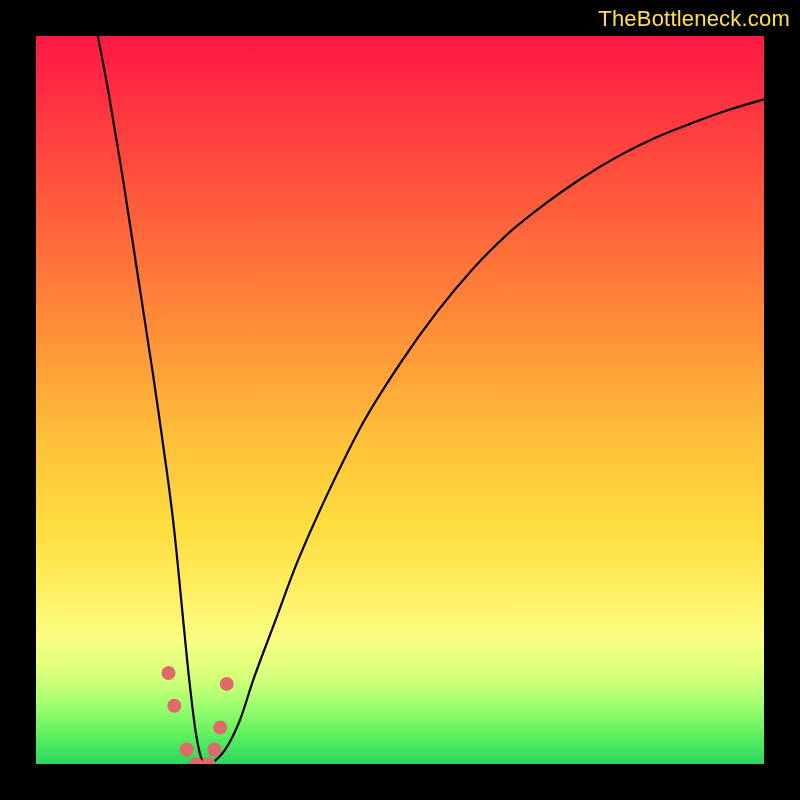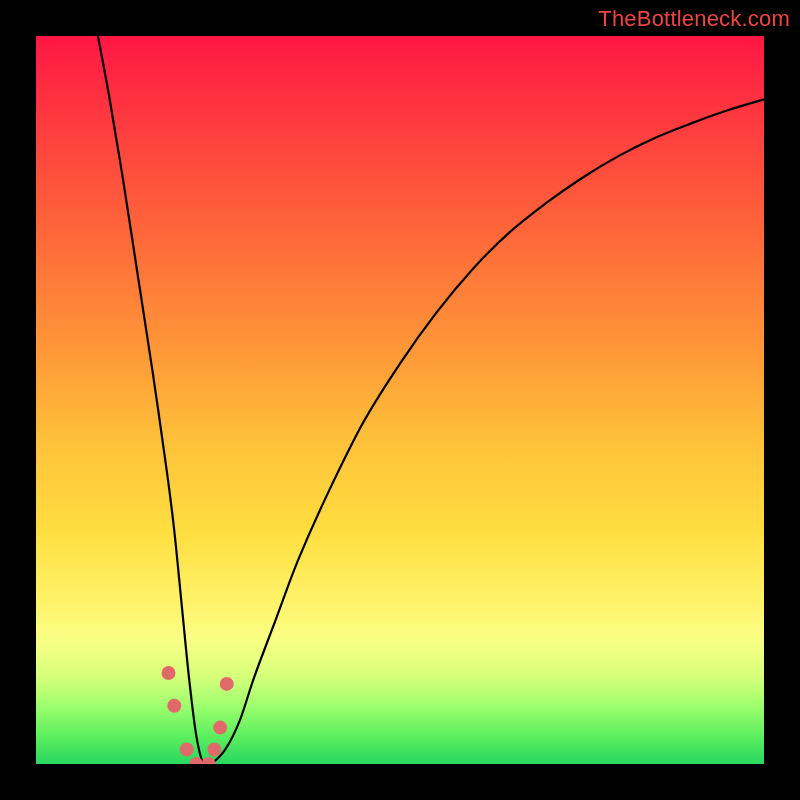--- a/index.html
+++ b/index.html
@@ -38,21 +38,21 @@
       #d6ff7a 88%,
       #9eff6e 92%,
       #5fef5e 96%,
       #28d760 100%
     );
   }
   .watermark {
     position: absolute;
     top: 6px;
     right: 10px;
-    color: #ef4444;
+    color: #fde047;
     font-size: 22px;
     letter-spacing: 0.2px;
     font-weight: 500;
     user-select: none;
   }
   svg.curve {
     position: absolute;
     left: 0;
     top: 0;
     width: 728px;

